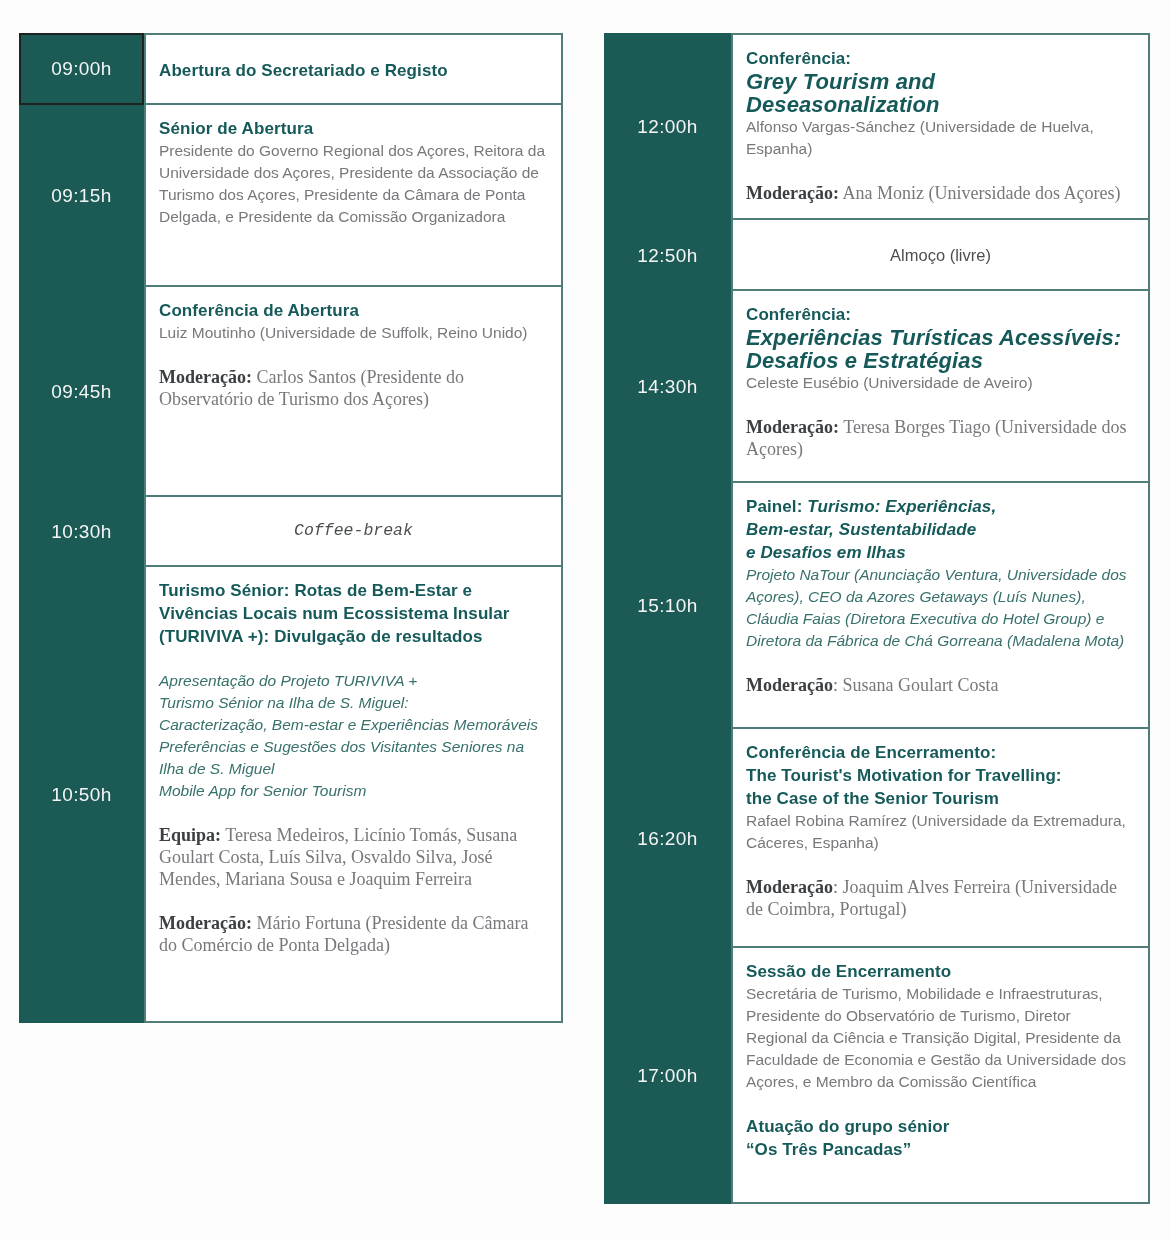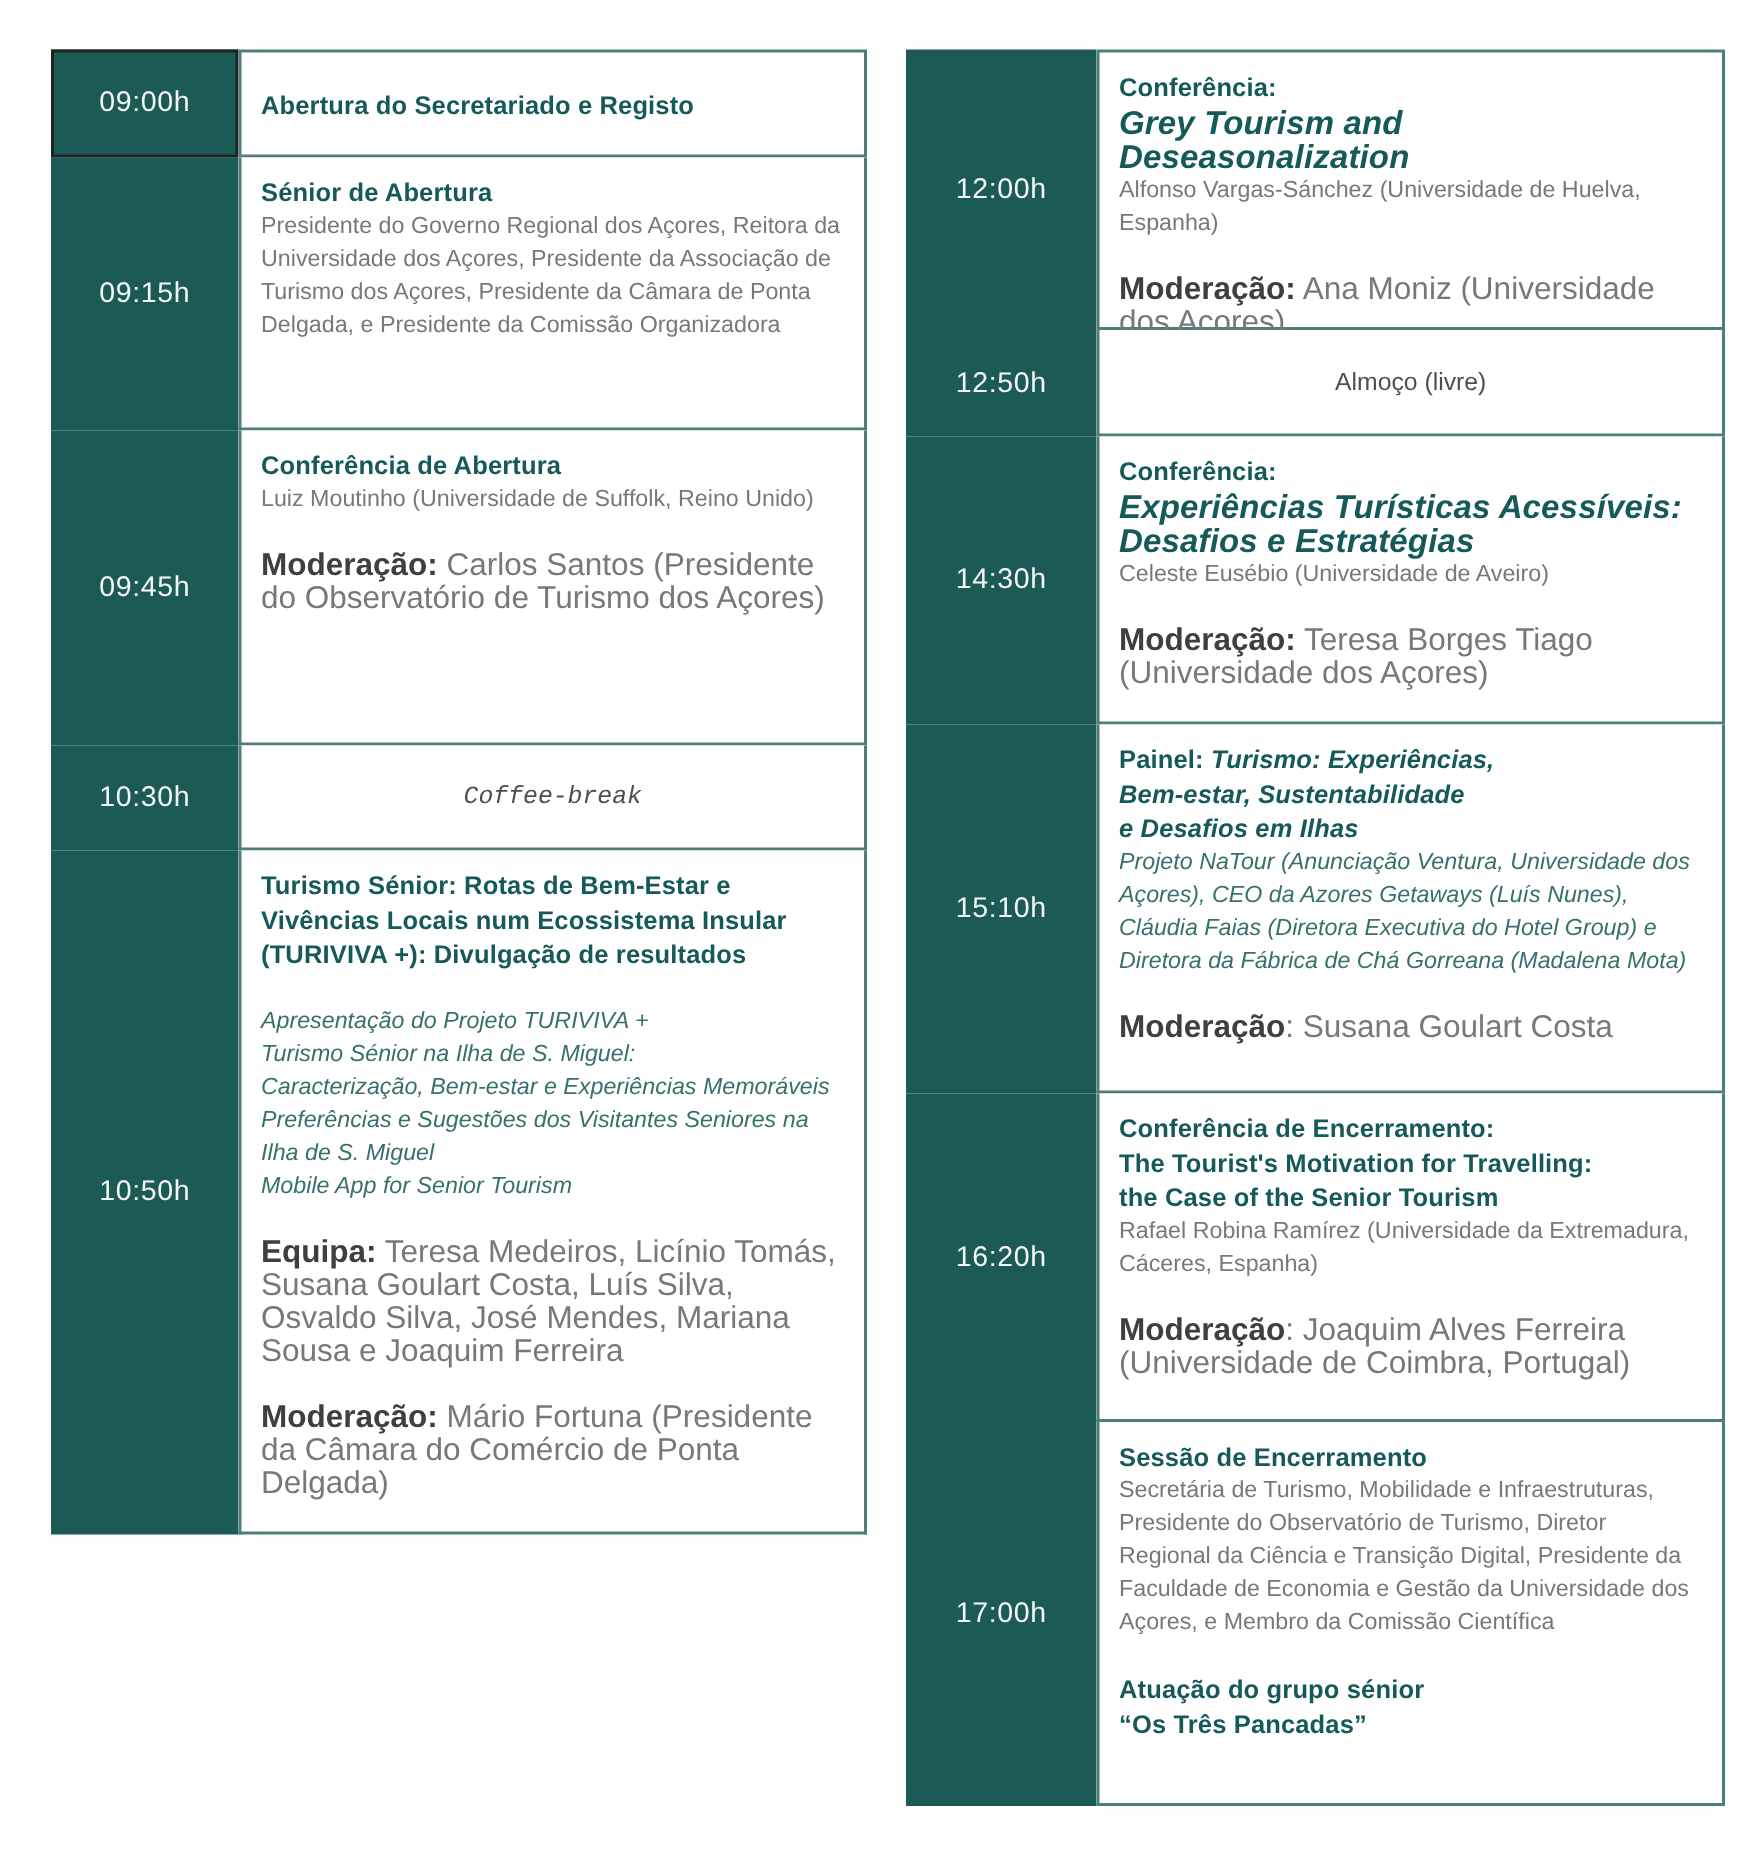--- a/index.html
+++ b/index.html
@@ -11,21 +11,21 @@
     --dark:#3d4043;
     --time-text:#f4f6f5;
     --outline:#1e2322;
     --center-text:#4c4f52;
   }
   *{box-sizing:border-box;margin:0;padding:0;}
   html,body{width:1170px;height:1239px;background:#fdfdfd;
     font-family:"Liberation Sans","DejaVu Sans",sans-serif;}
   .canvas{position:relative;width:1170px;height:1239px;overflow:hidden;}
   .sched-table{position:absolute;top:33px;}
-  .sched-table.left{left:34px;width:544px;border-radius:31px;}
+  .sched-table.left{left:19px;width:544px;border-radius:31px;}
   .sched-table.right{left:604px;width:546px;}
   .srow{display:flex;align-items:stretch;}
   .time-cell{flex:0 0 auto;background:var(--teal-bg);color:var(--time-text);
     display:flex;align-items:center;justify-content:center;
     font-size:19px;letter-spacing:.4px;}
   .left .time-cell{width:125px;}
   .right .time-cell{width:127px;}
   .time-cell.outlined{border:2px solid var(--outline);}
   .content-cell{flex:1 1 auto;background:#fff;border:2px solid var(--border);
     border-top:none;padding:12px 14px 10px 13px;}
@@ -33,21 +33,21 @@
   .content-cell.vcenter{display:flex;flex-direction:column;justify-content:center;}
   .content-cell.center{display:flex;align-items:center;justify-content:center;
     padding:6px 14px;}
   .p-title{font-weight:700;color:var(--teal-title);font-size:17px;line-height:23px;
     letter-spacing:.1px;}
   .p-title .it{font-style:italic;}
   .p-title-italic{font-weight:700;font-style:italic;color:var(--teal-title);
     font-size:22px;line-height:23px;letter-spacing:.1px;}
   .p-body{color:var(--gray);font-size:15.5px;line-height:22px;}
   .p-italic-teal{color:var(--teal-soft);font-style:italic;font-size:15.5px;line-height:22px;}
-  .p-label{color:var(--gray);font-size:21px;line-height:22px;}
+  .p-label{color:var(--gray);font-size:18px;line-height:22px;font-family:Liberation Serif, serif;}
   .p-label .lbl{font-weight:700;color:var(--dark);}
   .p-center{color:var(--center-text);font-size:16.5px;line-height:22px;}
   .p-center-italic{color:var(--center-text);font-style:italic;font-size:16.5px;line-height:22px;font-family:Liberation Mono, monospace;}
   .gap{height:22px;}
 </style>
 </head>
 <body>
 
 <div class="canvas">
   <div class="sched-table left">

